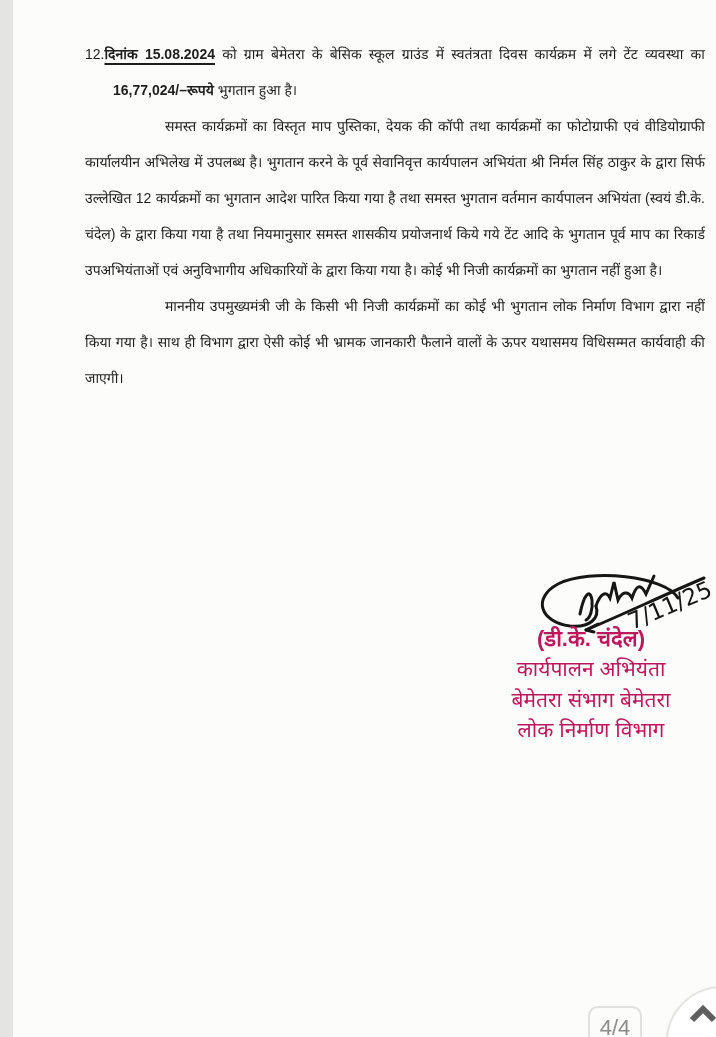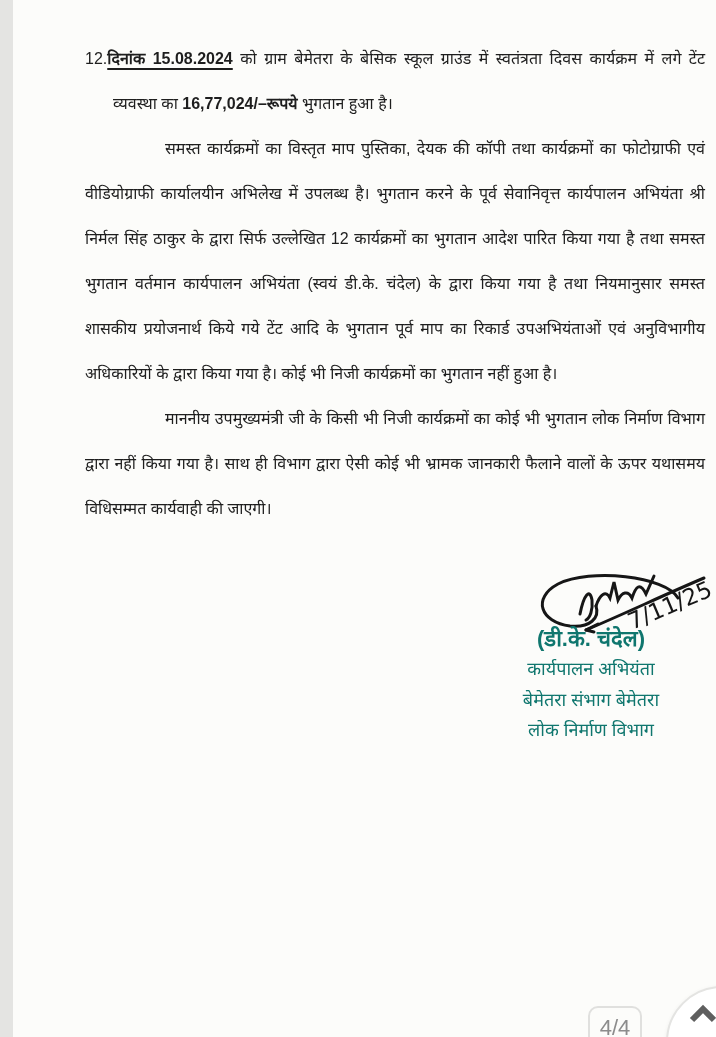--- a/index.html
+++ b/index.html
@@ -20,22 +20,22 @@
   .page {
     position: absolute; left: 13px; top: 0;
     width: 703px; height: 1037px;
     background: #fcfcfa;
   }
 
   .doc-content {
     position: absolute; left: 72px; top: 36px;
     width: 620px;
     color: #1e1e1e;
-    font-size: 16px;
-    line-height: 45px;
+    font-size: 14px;
+    line-height: 36px;
     text-align: justify;
   }
   .para { margin: 0; }
   .para-numbered { padding-left: 28px; text-indent: -28px; }
   .para-indent { text-indent: 80px; }
   .bold { font-weight: 700; }
   .date-underline {
     font-weight: 700;
     text-decoration: underline;
     text-decoration-thickness: 2px;
@@ -44,29 +44,29 @@
 
   .signature-svg {
     position: absolute; left: 515px; top: 568px;
     width: 188px; height: 74px;
   }
 
   .sign-block {
     position: absolute; left: 452px; top: 624px;
     width: 252px;
     text-align: center;
-    color: #0f766e;
+    color: #be185d;
   }
   .sign-name {
     font-weight: 700;
     font-size: 22px;
     line-height: 30px;
   }
   .sign-line {
-    font-size: 18px;
+    font-size: 21px;
     line-height: 30.5px;
   }
 
   .page-indicator {
     position: absolute; left: 588px; top: 1006px;
     width: 54px; height: 42px;
     background: #fcfcfa;
     border: 2px solid #e0e0de;
     border-radius: 10px;
     color: #8c8c8c;

